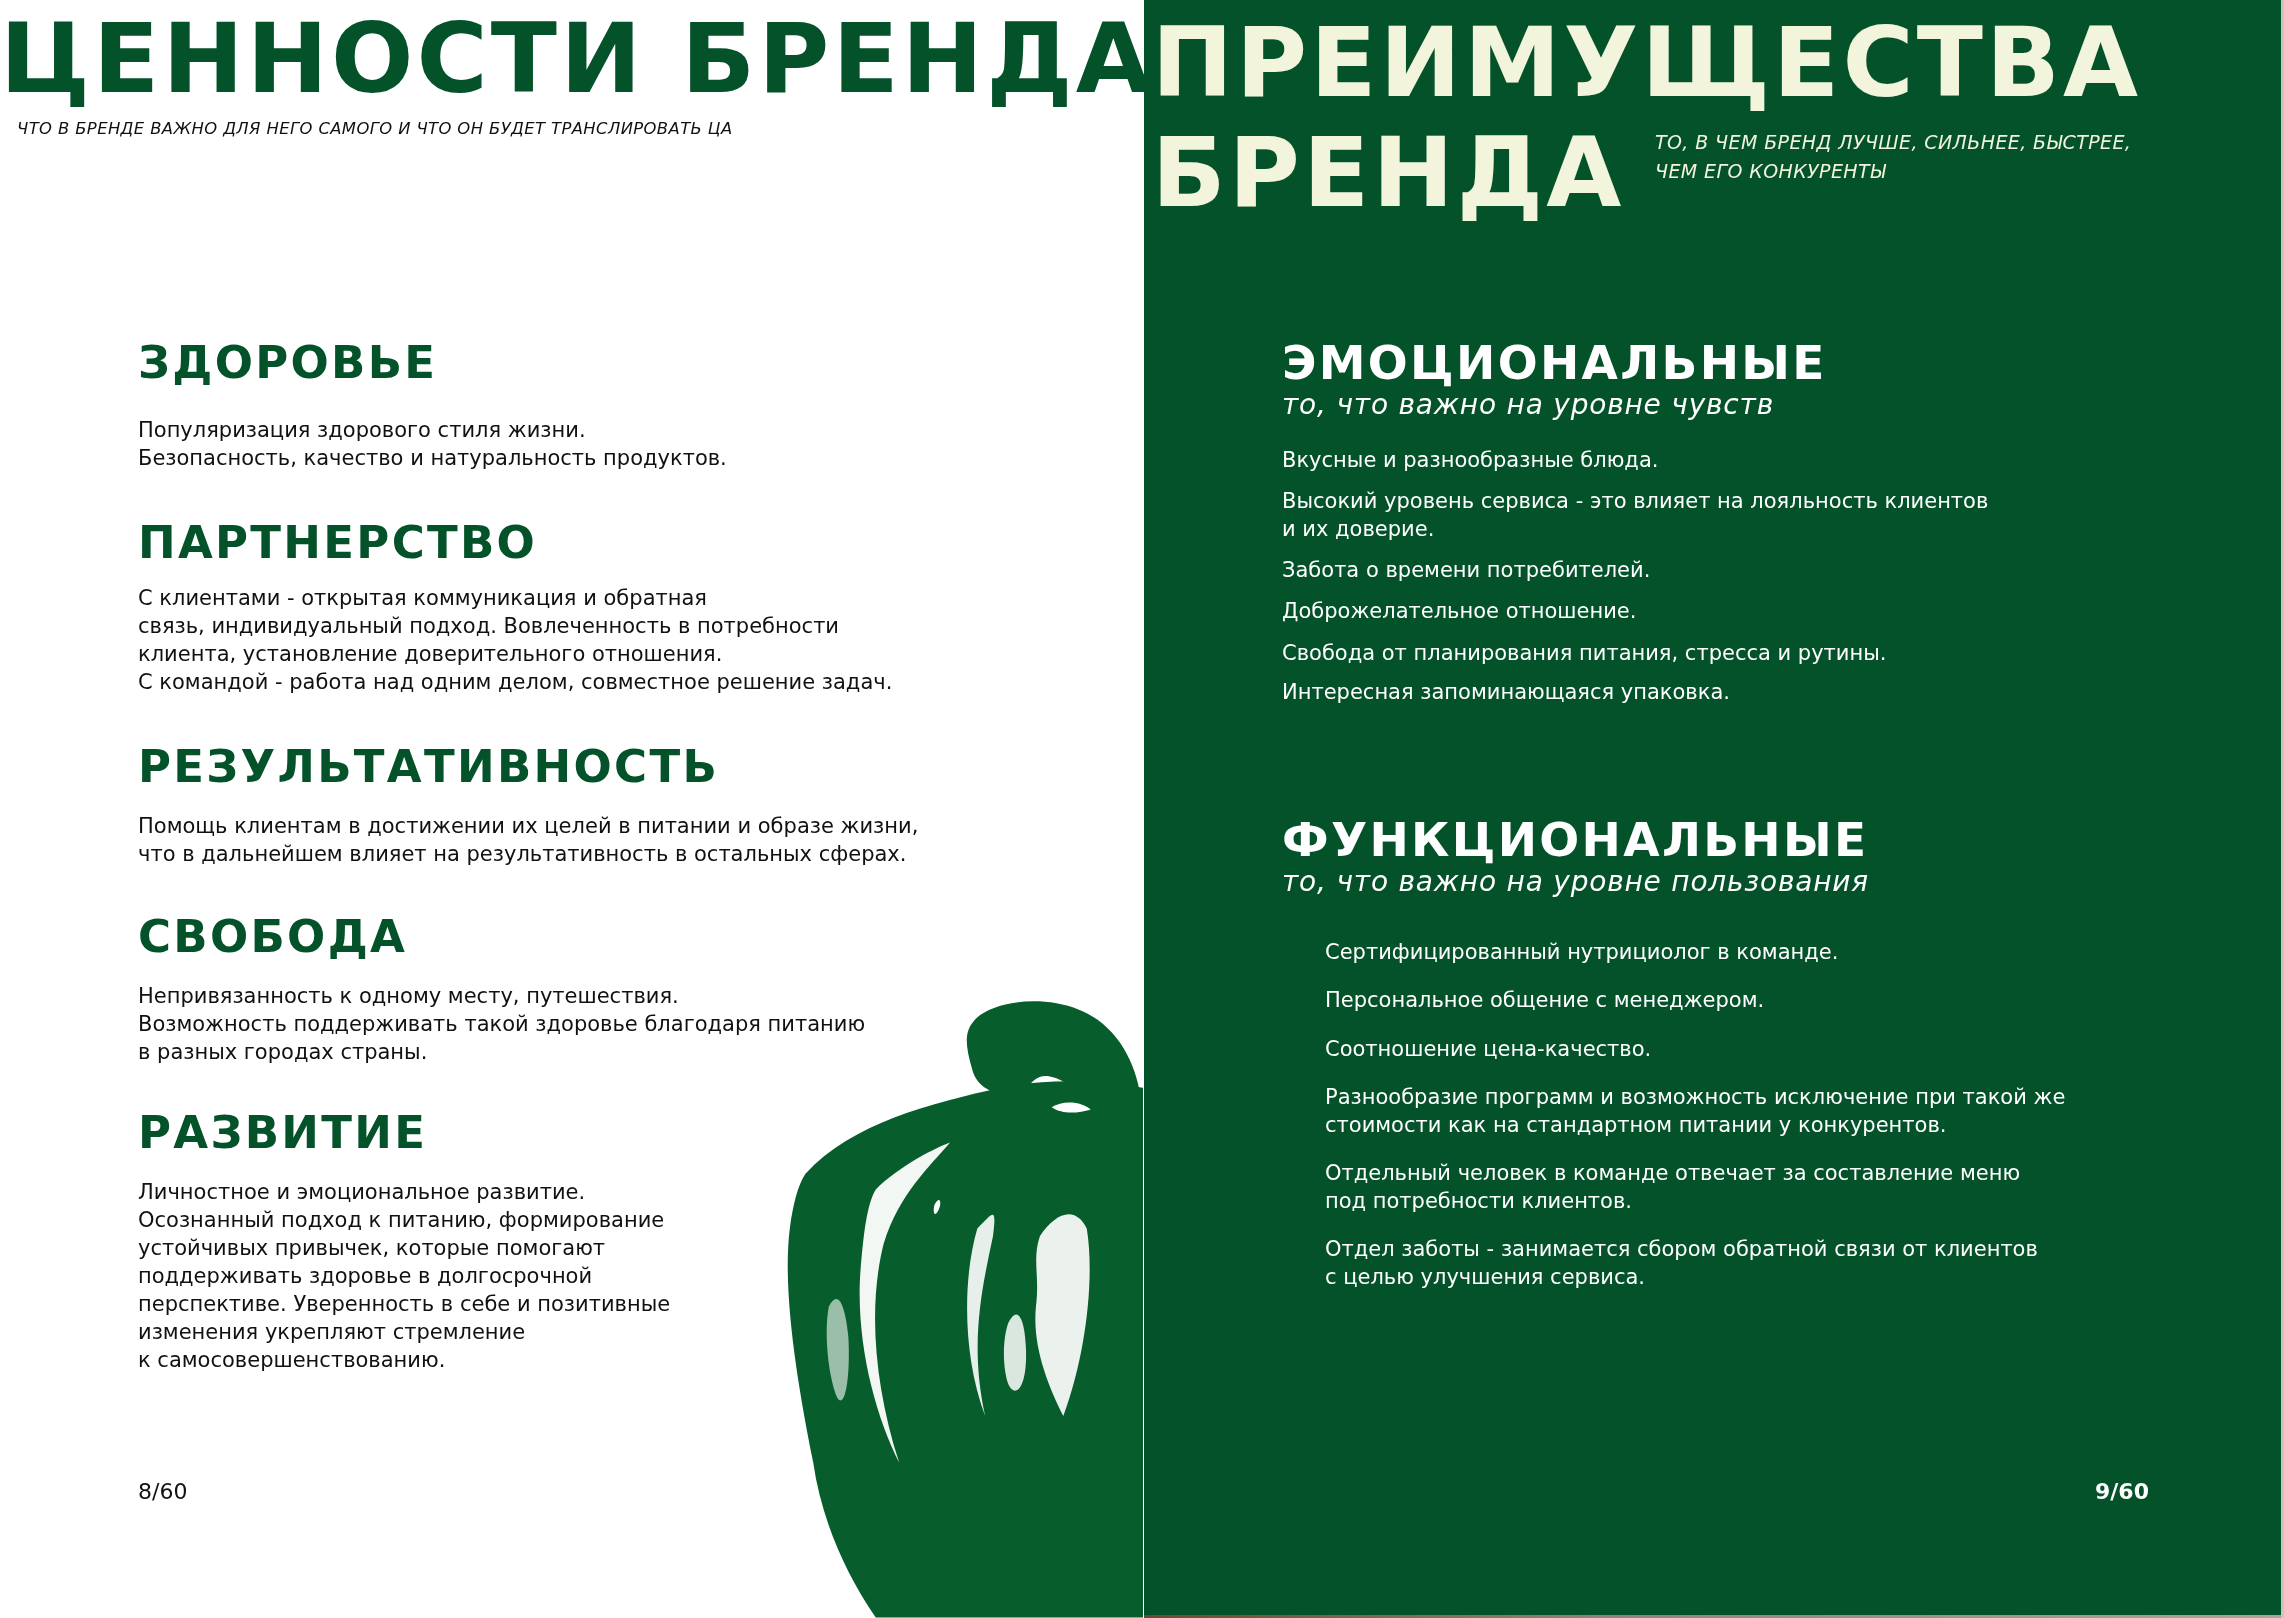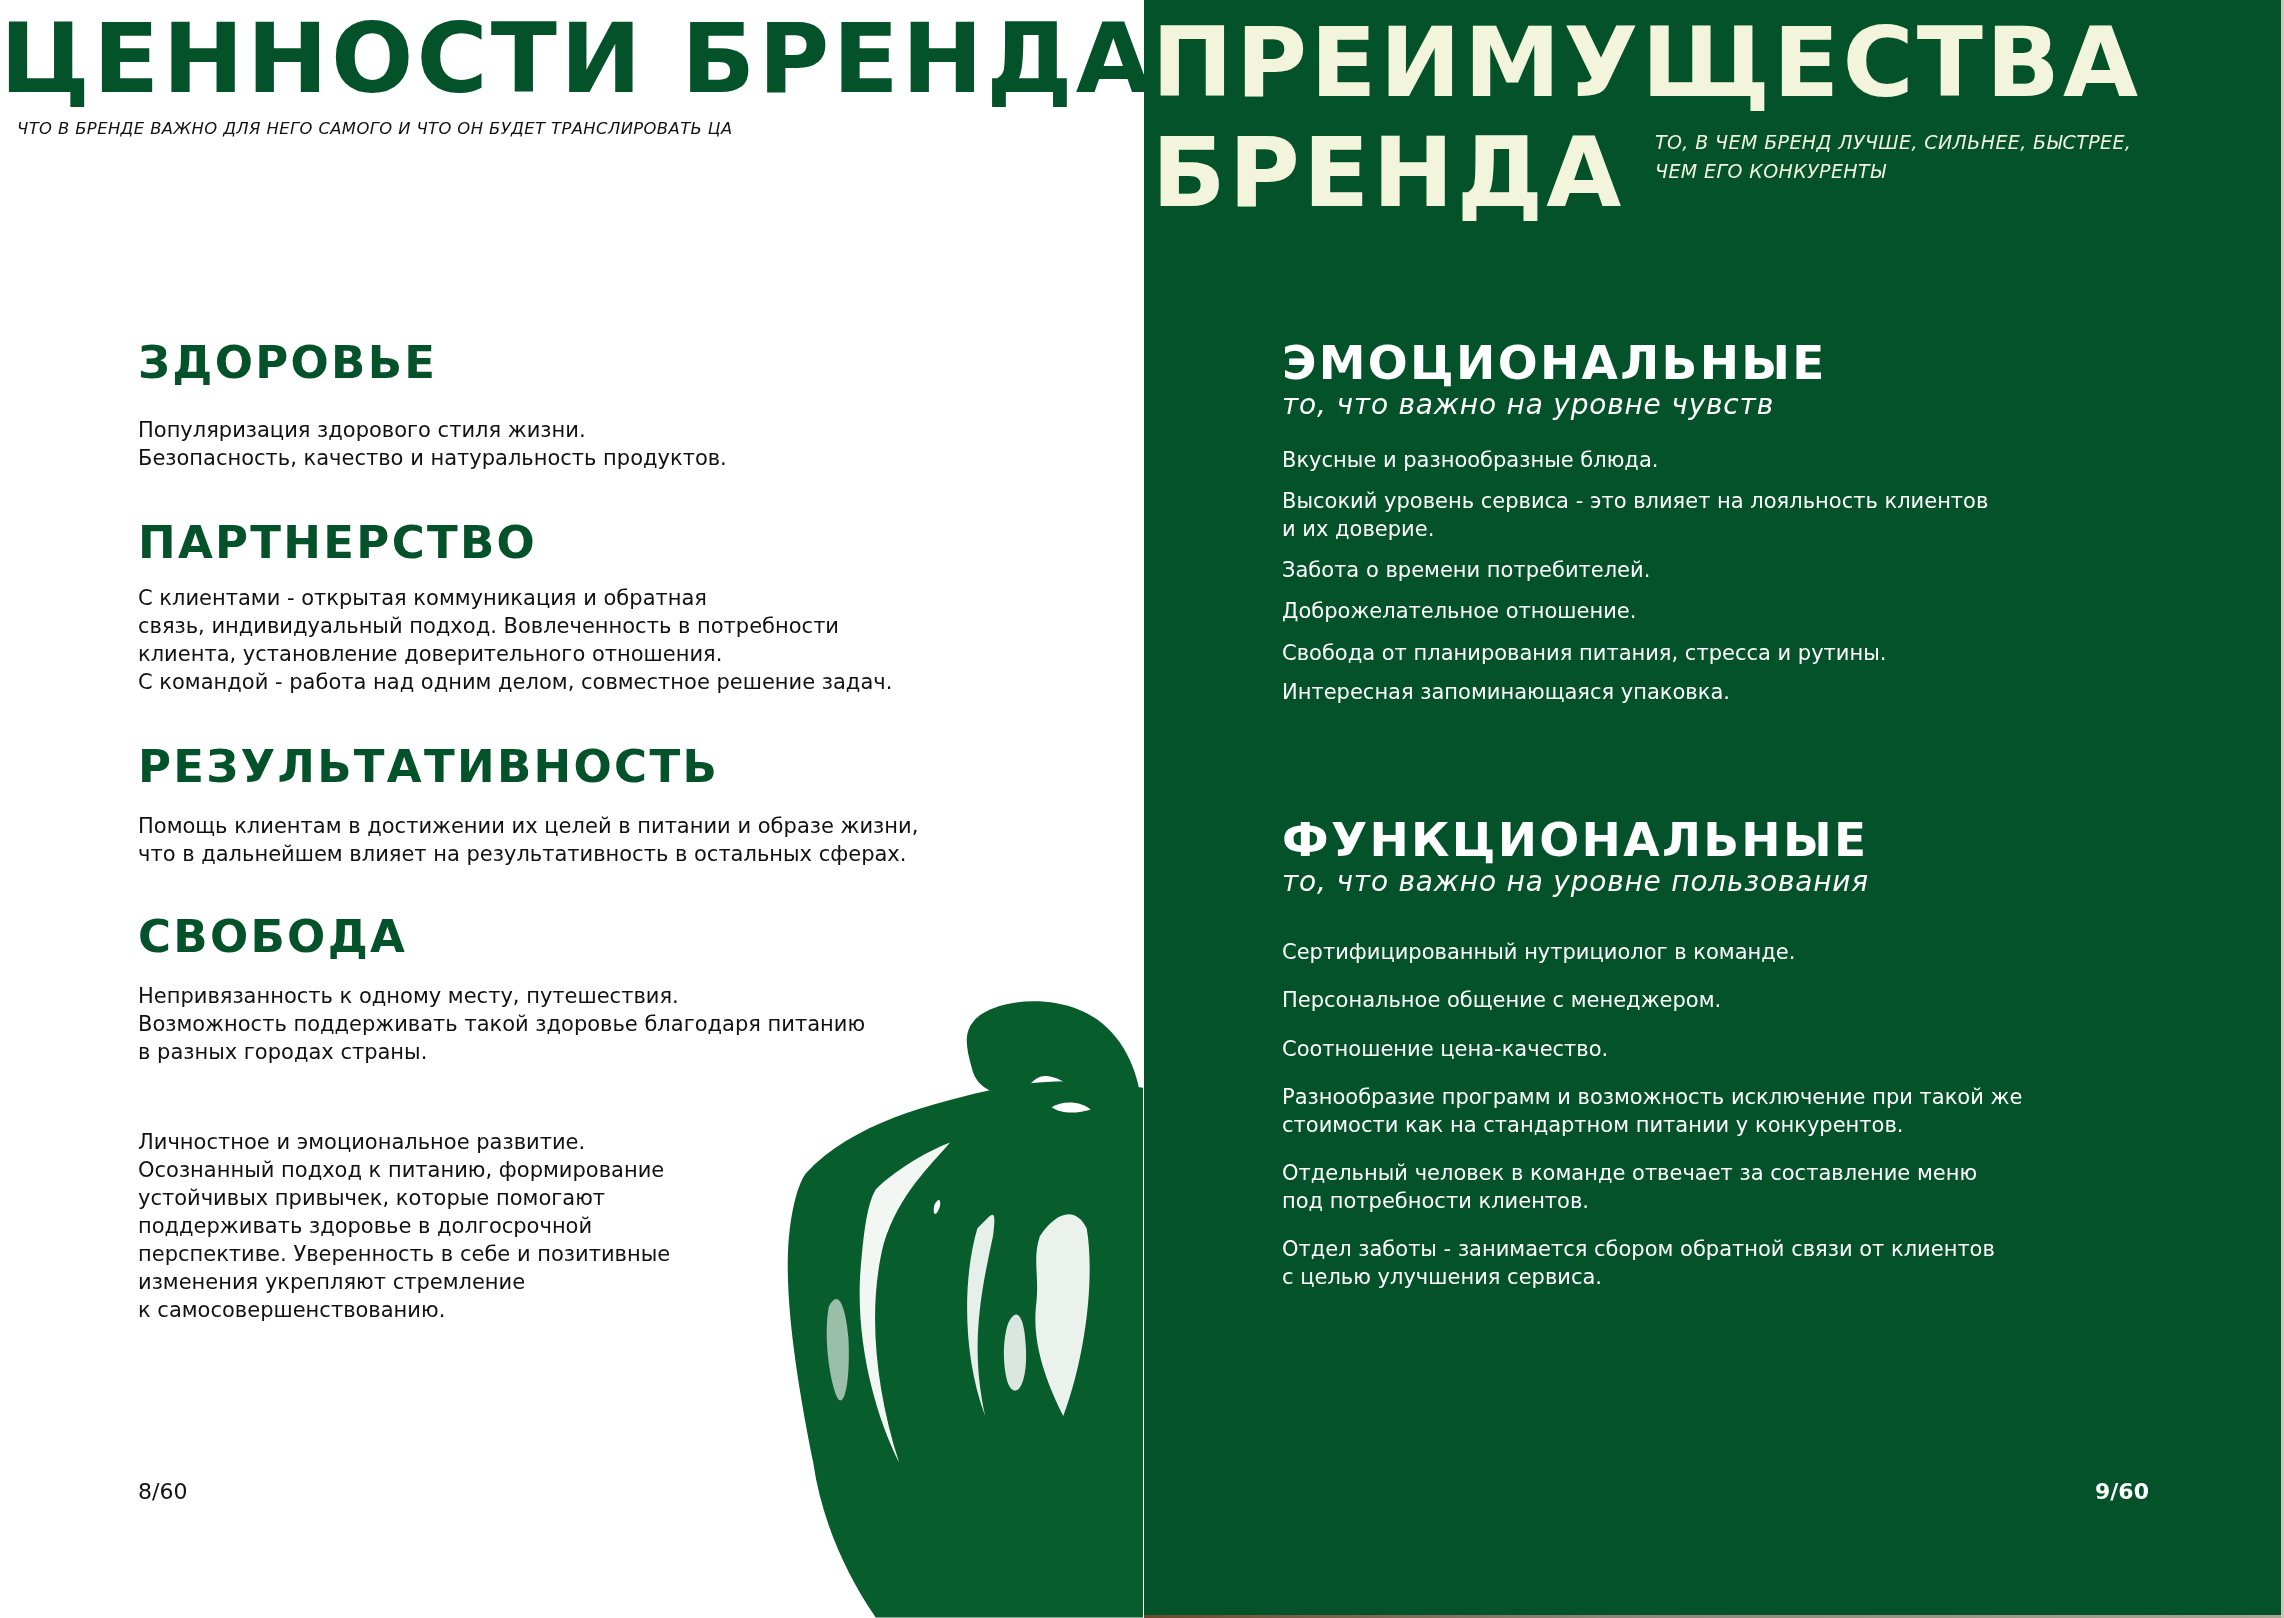--- a/index.html
+++ b/index.html
@@ -225,20 +225,21 @@
     </div>
 
     <div class="value-block" style="top:912px;">
       <h2 class="value-heading">СВОБОДА</h2>
       <p class="value-text" style="margin-top:20.3px;">Непривязанность к одному месту, путешествия.
 Возможность поддерживать такой здоровье благодаря питанию
 в разных городах страны.</p>
     </div>
 
     <div class="value-block" style="top:1108px;">
+      <h2 class="value-heading">РАЗВИТИЕ</h2>
       <p class="value-text" style="margin-top:20.3px;">Личностное и эмоциональное развитие.
 Осознанный подход к питанию, формирование
 устойчивых привычек, которые помогают
 поддерживать здоровье в долгосрочной
 перспективе. Уверенность в себе и позитивные
 изменения укрепляют стремление
 к самосовершенствованию.</p>
     </div>
 
     <svg class="pepper" viewBox="0 0 462 818" xmlns="http://www.w3.org/2000/svg">
@@ -277,21 +278,21 @@
         <li class="adv-item" style="margin-bottom:13.3px;">Забота о времени потребителей.</li>
         <li class="adv-item" style="margin-bottom:13.3px;">Доброжелательное отношение.</li>
         <li class="adv-item" style="margin-bottom:11px;">Свобода от планирования питания, стресса и рутины.</li>
         <li class="adv-item">Интересная запоминающаяся упаковка.</li>
       </ul>
     </div>
 
     <div class="adv-block" style="top:815px;">
       <h2 class="adv-heading">ФУНКЦИОНАЛЬНЫЕ</h2>
       <p class="adv-caption">то, что важно на уровне пользования</p>
-      <ul class="adv-list" style="margin-top:39px;">
+      <ul class="adv-list" style="margin-top:39px;margin-left:43px;">
         <li class="adv-item" style="margin-bottom:20.3px;">Сертифицированный нутрициолог в команде.</li>
         <li class="adv-item" style="margin-bottom:20.3px;">Персональное общение с менеджером.</li>
         <li class="adv-item" style="margin-bottom:20.3px;">Соотношение цена-качество.</li>
         <li class="adv-item" style="margin-bottom:20.3px;">Разнообразие программ и возможность исключение при такой же
 стоимости как на стандартном питании у конкурентов.</li>
         <li class="adv-item" style="margin-bottom:20.3px;">Отдельный человек в команде отвечает за составление меню
 под потребности клиентов.</li>
         <li class="adv-item">Отдел заботы - занимается сбором обратной связи от клиентов
 с целью улучшения сервиса.</li>
       </ul>

